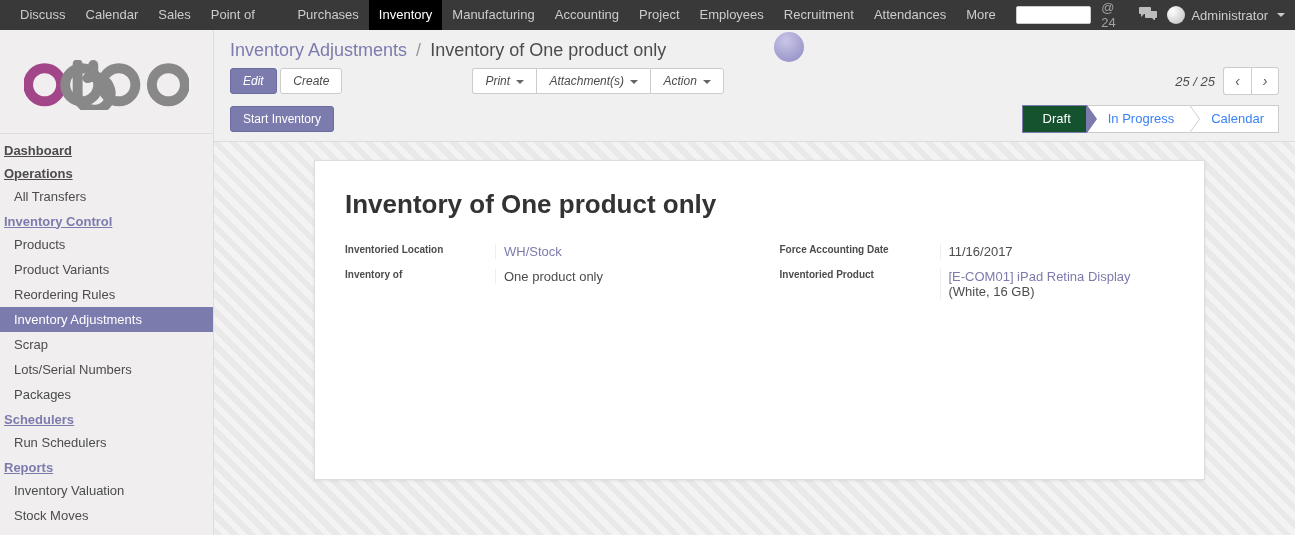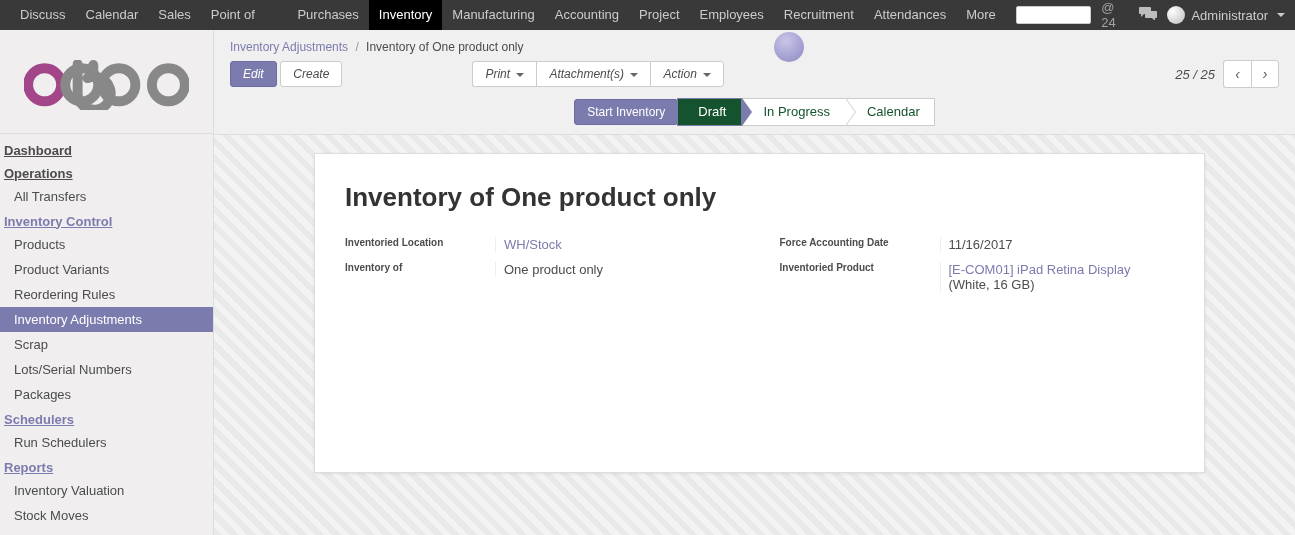--- a/index.html
+++ b/index.html
@@ -93,21 +93,21 @@
     flex-direction: column;
     position: relative;
   }
   .cp-top {
     padding: 10px 16px 6px 16px;
     display: flex;
     align-items: center;
     justify-content: space-between;
   }
   .breadcrumb {
-    font-size: 12px;
+    font-size: 18px;
     color: #7c7bad;
   }
   .breadcrumb .sep { color: #999; margin: 0 4px; }
   .breadcrumb .current { color: #4c4c4c; }
   .planet {
     position: absolute;
     top: 2px;
     left: 560px;
     width: 30px; height: 30px;
     background: radial-gradient(circle at 40% 30%, #c9c5e8, #8c89c2);
@@ -150,33 +150,33 @@
     font-size: 14px;
     color: #555;
   }
   .pager-btn:first-child { border-right: none; border-radius: 3px 0 0 3px; }
   .pager-btn:last-child { border-radius: 0 3px 3px 0; }
 
   .statusbar-row {
     padding: 0 16px 8px 16px;
     display: flex;
     align-items: center;
-    justify-content: center;
+    justify-content: space-between;
     border-bottom: 1px solid #ddd;
   }
   .statusbar {
     display: flex;
     align-items: center;
   }
   .status-step {
     position: relative;
     padding: 5px 16px 5px 20px;
     background: #fff;
     border: 1px solid #ccc;
-    color: #14532d;
+    color: #3b82f6;
     margin-left: -1px;
     height: 28px;
     line-height: 16px;
   }
   .status-step .arrow-out, .status-step .arrow-out2 {
     position: absolute;
     right: -10px; top: -1px;
     width: 0; height: 0;
     border-top: 14px solid transparent;
     border-bottom: 14px solid transparent;

